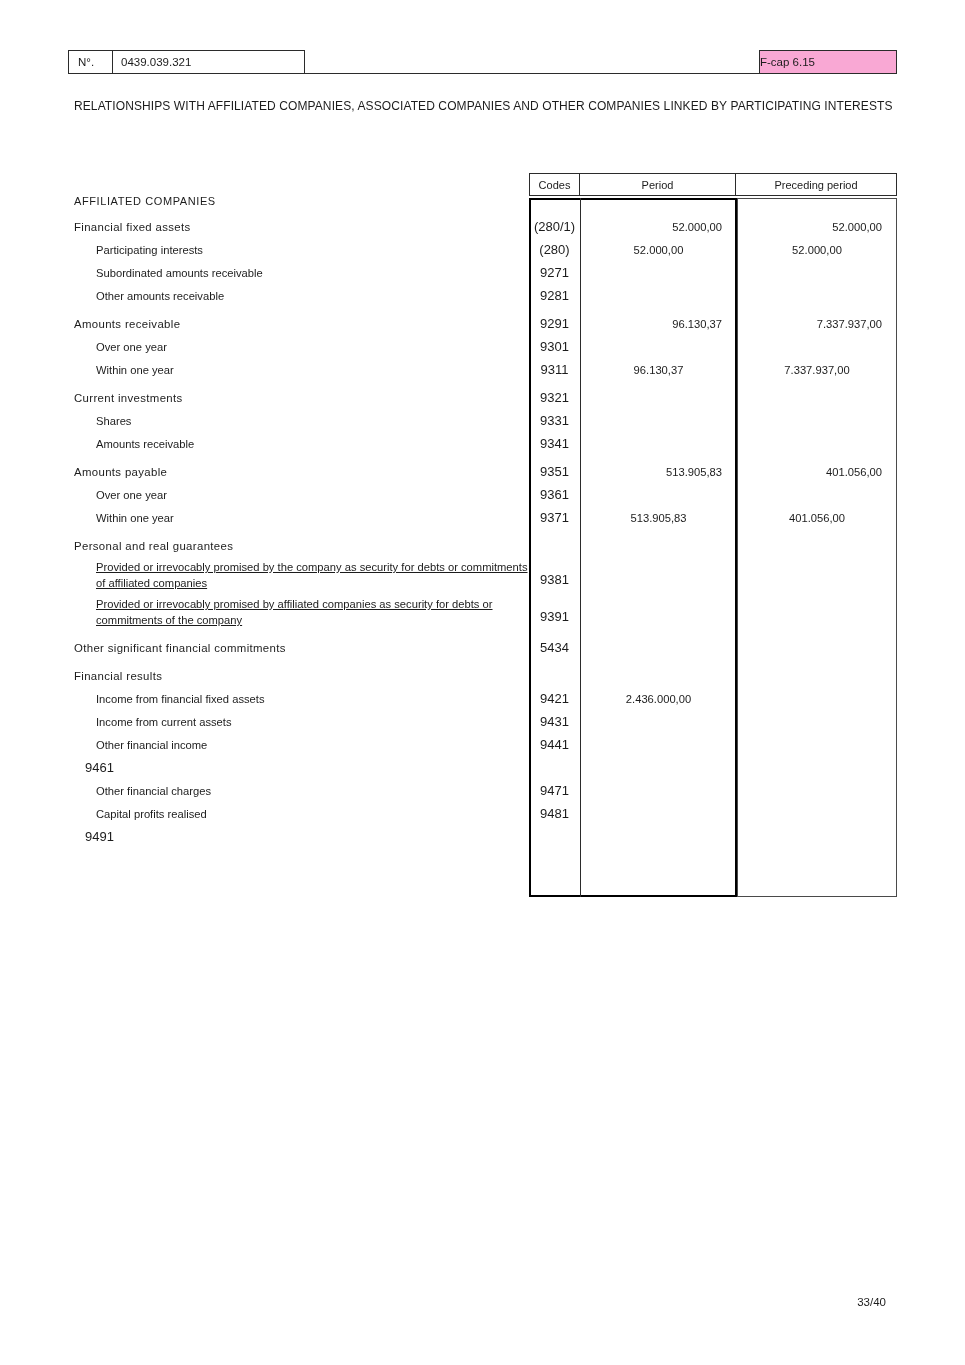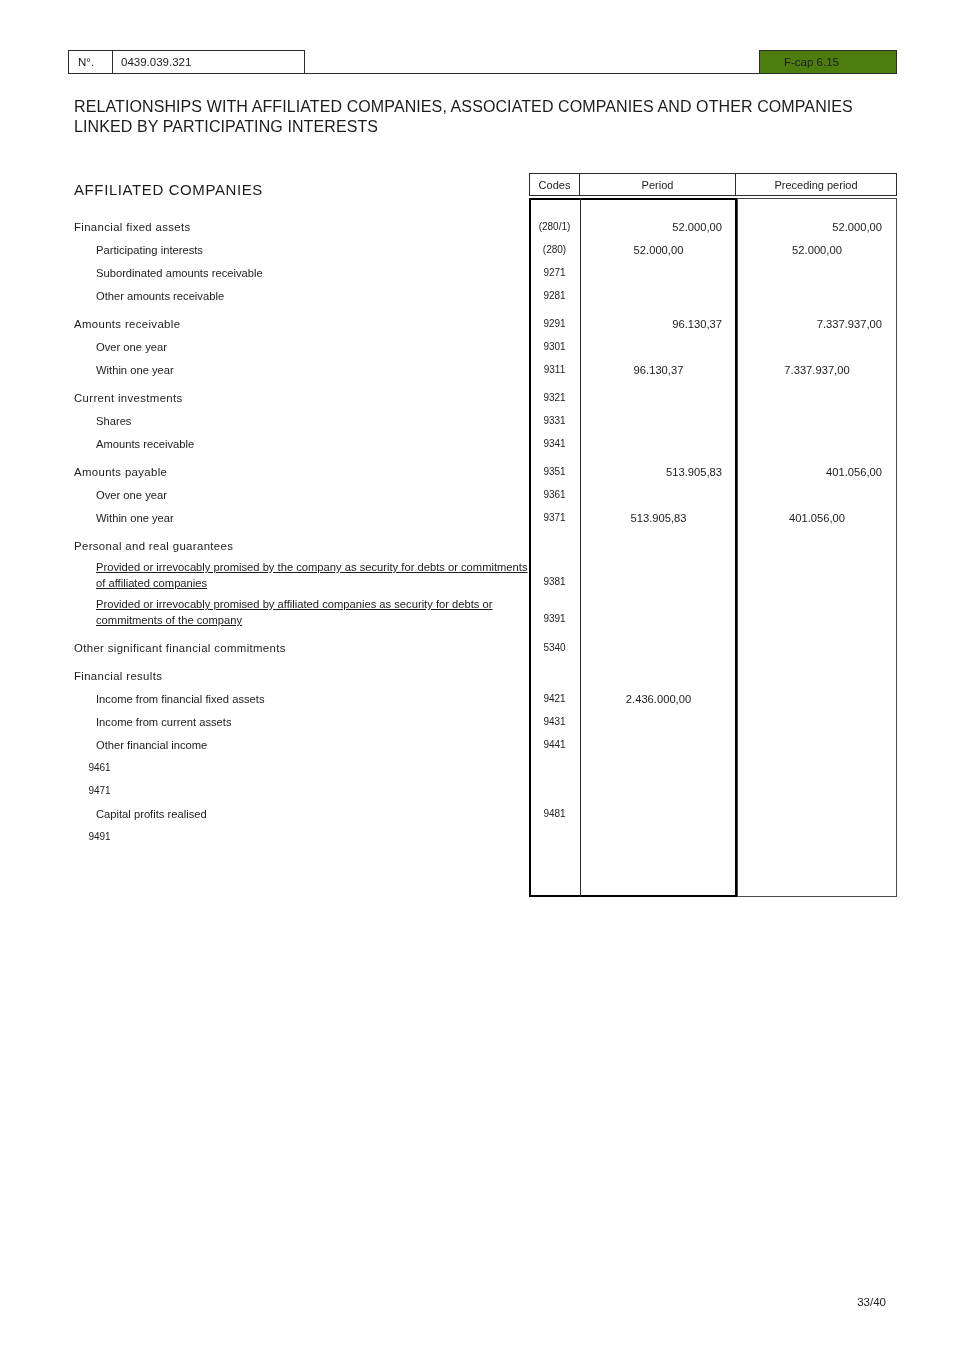--- a/index.html
+++ b/index.html
@@ -13,57 +13,57 @@
   
   .top-strip { position:absolute; left:68px; top:50px; width:829px; height:24px;
                border-bottom:1px solid #2b2b2b; }
   .no-box { position:absolute; left:0; top:0; height:24px; width:237px;
             border:1px solid #2b2b2b; display:flex; background:#fff; }
   .no-label { width:44px; border-right:1px solid #2b2b2b; display:flex;
               align-items:center; padding-left:9px; font-size:11.5px; }
   .no-value { display:flex; align-items:center; padding-left:8px; font-size:11.5px; }
   .fcap-box { position:absolute; right:0; top:0; height:24px; width:138px;
               border:1px solid #2b2b2b; display:flex; align-items:center;
-              padding-left:24px; font-size:11.5px; background:#4d7c0f; }
+              padding-left:0; font-size:11.5px; background:#f9a8d4; }
 
   
   .title { position:absolute; left:74px; top:97px; width:830px;
-           font-size:16px; font-weight:400; line-height:19.5px; letter-spacing:0.1px; }
+           font-size:12px; font-weight:400; line-height:19.5px; letter-spacing:0.1px; }
 
   
   .col-header { position:absolute; left:529px; top:173px; width:368px; height:23px;
                 border:1px solid #2b2b2b; display:flex; font-size:11px; }
   .col-header .ch { display:flex; align-items:center; justify-content:center; }
   .ch-codes { width:50px; border-right:1px solid #2b2b2b; }
   .ch-period { width:156px; border-right:1px solid #2b2b2b; }
   .ch-preceding { flex:1; }
 
   
-  .section-heading { position:absolute; left:74px; top:181px;
-                     font-size:15px; letter-spacing:0.6px; }
+  .section-heading { position:absolute; left:74px; top:195px;
+                     font-size:11px; letter-spacing:0.6px; }
 
   
   .box-thick { position:absolute; left:529px; top:198px; width:208px; height:699px;
                border:2px solid #000; pointer-events:none; }
   .vline-codes { position:absolute; left:580px; top:198px; width:1px; height:699px;
                  background:#2b2b2b; pointer-events:none; }
   .box-thin { position:absolute; left:737px; top:198px; width:160px; height:699px;
               border:1px solid #4a4a4a; pointer-events:none; }
 
   
   .rows { position:absolute; left:74px; top:198px; width:823px; padding-top:17px; }
   .row { display:flex; height:23px; align-items:center; }
   .row.lvl0 { margin-top:5px; }
   .row.lvl0:first-child { margin-top:0; }
   .row.tall { height:37px; align-items:flex-end; }
   .c-label { width:455px; font-size:11.2px; line-height:14px; }
   .row.lvl0 .c-label { font-size:11.4px; letter-spacing:0.35px; }
   .row.lvl1 .c-label { padding-left:22px; }
   .row.tall .c-label { line-height:16px; padding-bottom:3px;text-decoration:underline; }
-  .c-code { width:51px; text-align:center; font-size:10px; }
+  .c-code { width:51px; text-align:center; font-size:13px; }
   .row.tall .c-code { padding-bottom:7px; }
   .c-period { width:157px; font-size:11.2px; }
   .c-preceding { width:160px; font-size:11.2px; }
   .val-right { text-align:right; padding-right:15px; }
   .val-center { text-align:center; }
 
   
   .page-number { position:absolute; left:820px; top:1296px; width:66px;
                  text-align:right; font-size:11.5px; }
 </style>
@@ -182,21 +182,21 @@
         <div class="c-preceding val-center"></div>
       </div>
       <div class="row lvl1 tall">
         <div class="c-label">Provided or irrevocably promised by affiliated companies as security for debts or commitments of the company</div>
         <div class="c-code">9391</div>
         <div class="c-period val-center"></div>
         <div class="c-preceding val-center"></div>
       </div>
       <div class="row lvl0">
         <div class="c-label">Other significant financial commitments</div>
-        <div class="c-code">5340</div>
+        <div class="c-code">5434</div>
         <div class="c-period val-right"></div>
         <div class="c-preceding val-right"></div>
       </div>
       <div class="row lvl0">
         <div class="c-label">Financial results</div>
         <div class="c-code"></div>
         <div class="c-period val-right"></div>
         <div class="c-preceding val-right"></div>
       </div>
       <div class="row lvl1">
@@ -216,20 +216,21 @@
         <div class="c-code">9441</div>
         <div class="c-period val-center"></div>
         <div class="c-preceding val-center"></div>
       </div>
       <div class="row lvl1">
         <div class="c-code">9461</div>
         <div class="c-period val-center"></div>
         <div class="c-preceding val-center"></div>
       </div>
       <div class="row lvl1">
+        <div class="c-label">Other financial charges</div>
         <div class="c-code">9471</div>
         <div class="c-period val-center"></div>
         <div class="c-preceding val-center"></div>
       </div>
       <div class="row lvl1">
         <div class="c-label">Capital profits realised</div>
         <div class="c-code">9481</div>
         <div class="c-period val-center"></div>
         <div class="c-preceding val-center"></div>
       </div>

